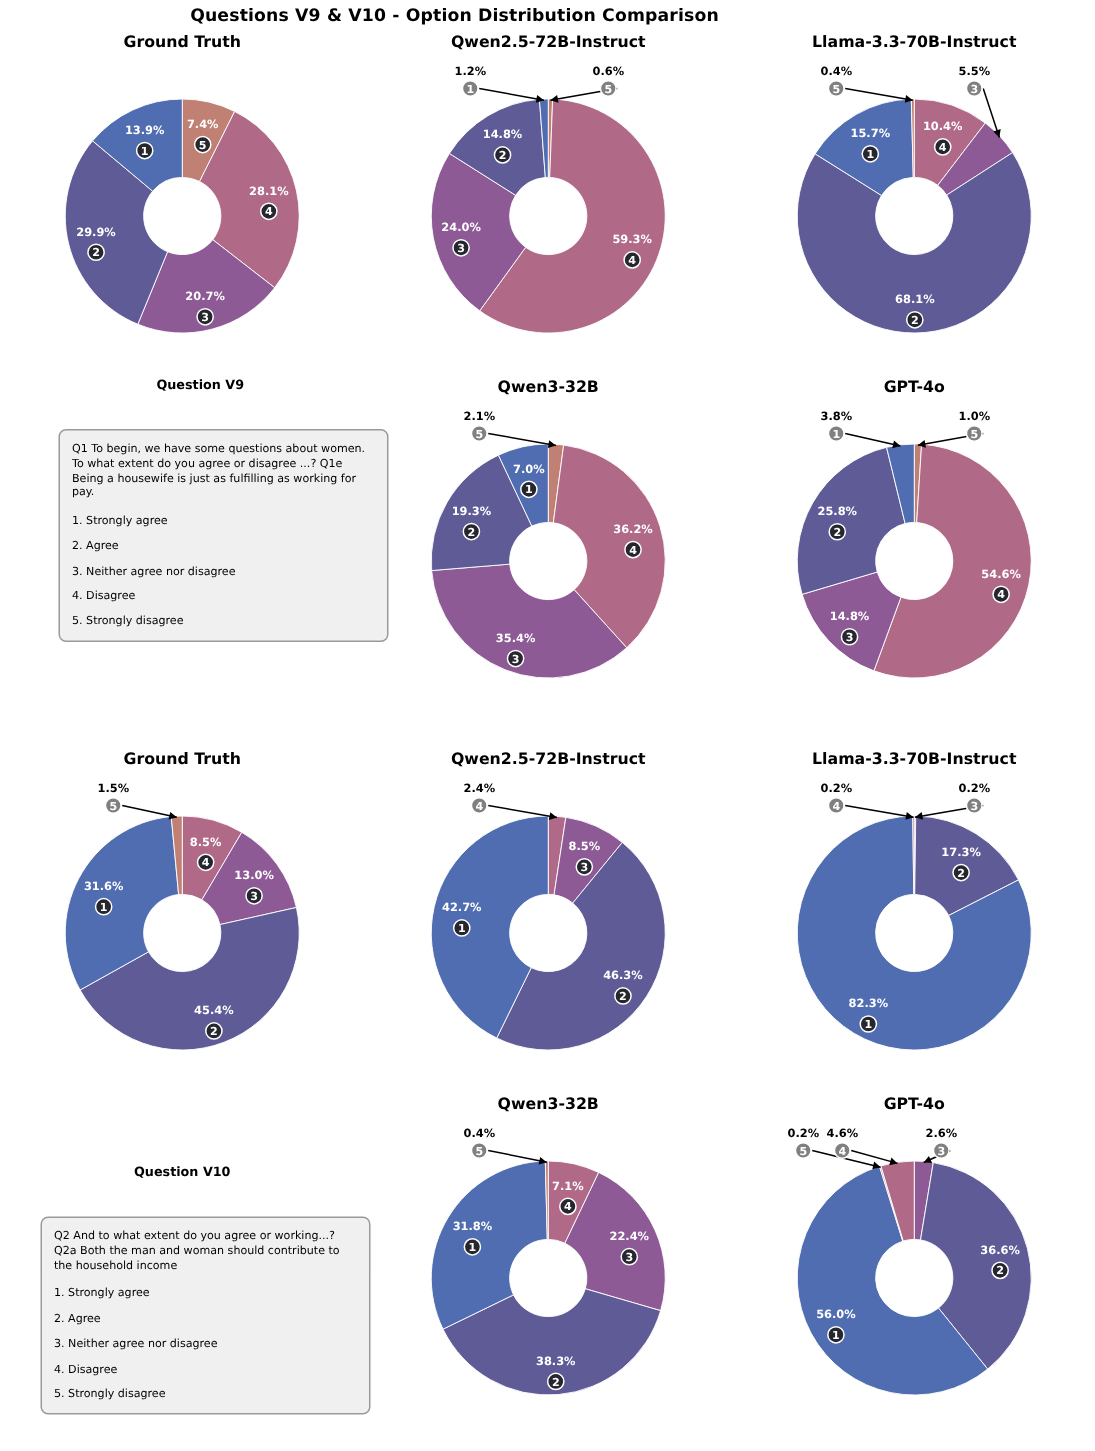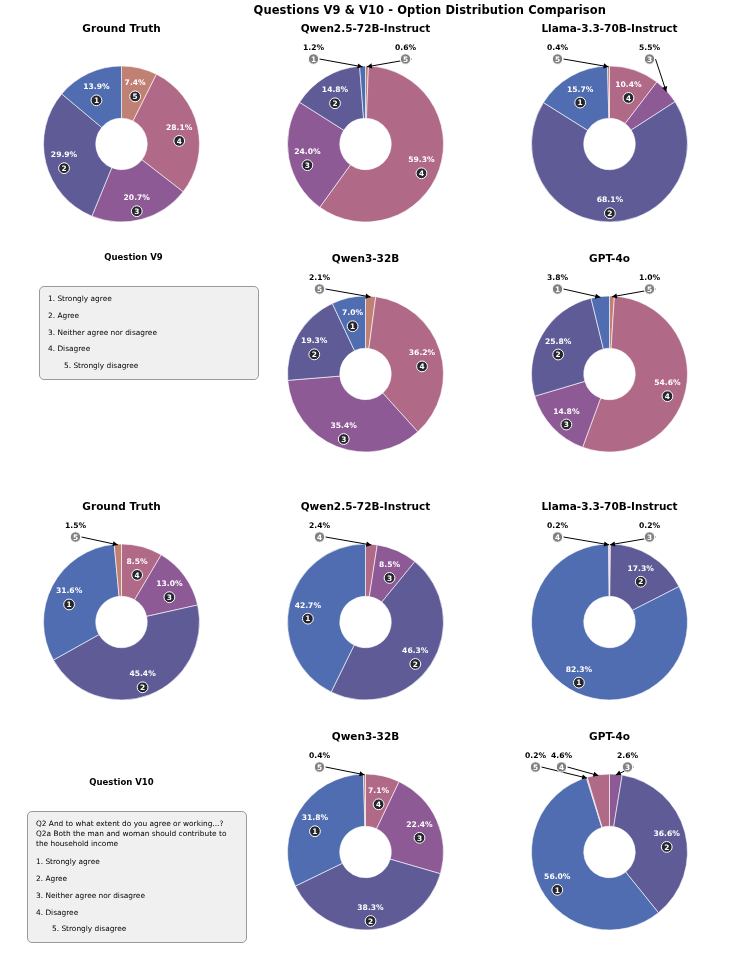--- a/index.html
+++ b/index.html
@@ -6,21 +6,21 @@
   body{
     width:730px; height:967px;
     background:#ffffff;
     font-family:"DejaVu Sans", sans-serif;
     color:#000;
     overflow:hidden;
     position:relative;
   }
   #fig-title{
     position:absolute; top:3px; left:0; width:606px;
-    text-align:right;
+    text-align:center;
     font-size:11.5px; font-weight:bold;
     letter-spacing:0.1px;
   }
   .cell{ position:absolute; width:243px; height:230px; }
   .cell-title{
     position:absolute; top:0; left:0; width:243px;
     text-align:center; font-size:10.5px; font-weight:bold;
   }
   .donut-wrap{ position:absolute; top:18px; left:0; width:243px; height:212px; }
   svg.donut{ display:block; }
@@ -34,21 +34,21 @@
     box-sizing:border-box;
     background:#f0f0f0;
     border:1px solid #9a9a9a;
     border-radius:5px;
     padding:7px 8px 8px 8px;
     font-size:7.4px;
     line-height:1.32;
   }
   .qbox .qtext{ white-space:pre-line; margin:0 0 9px 0; }
   .qbox .qopt{ margin:0 0 7px 0; }
-  .qbox .qopt:last-child{ margin-bottom:0;margin-left:16px; }
+  .qbox .qopt:last-child{ margin-bottom:0; }
   .pct-in{ font-size:7.6px; font-weight:bold; fill:#ffffff; }
   .pct-out{ font-size:7.6px; font-weight:bold; fill:#000000; }
   .badge-num{ font-size:7.4px; font-weight:bold; fill:#ffffff; }
   .leader{ stroke:#000; stroke-width:1; fill:none; }
 </style>
 </head>
 <body>
 
 <div id="fig-title">Questions V9 &amp; V10 - Option Distribution Comparison</div>
 
@@ -168,20 +168,21 @@
           <circle cx="92.20221201293586" cy="62.57364912785431" r="5.4" fill="#26262e" stroke="#ffffff" stroke-width="1"></circle>
           <text x="92.20221201293586" y="65.27364912785431" text-anchor="middle" class="badge-num">1</text>
         </g>
       </svg>
     </div>
   </div>
 
 <div class="qbox-cell" style="left:12px; top:252px;">
   <div class="qbox-title">Question V9</div>
   <div class="qbox">
+    <p class="qtext">Q1 To begin, we have some questions about women. To what extent do you agree or disagree ...?  Q1e Being a housewife is just as fulfilling as working for pay.</p>
     <p class="qopt">1. Strongly agree</p>
     <p class="qopt">2. Agree</p>
     <p class="qopt">3. Neither agree nor disagree</p>
     <p class="qopt">4. Disagree</p>
     <p class="qopt">5. Strongly disagree</p>
   </div>
 </div>
 <div class="cell" style="left:244px; top:252px;">
     <div class="cell-title">Qwen3-32B</div>
     <div class="donut-wrap">

